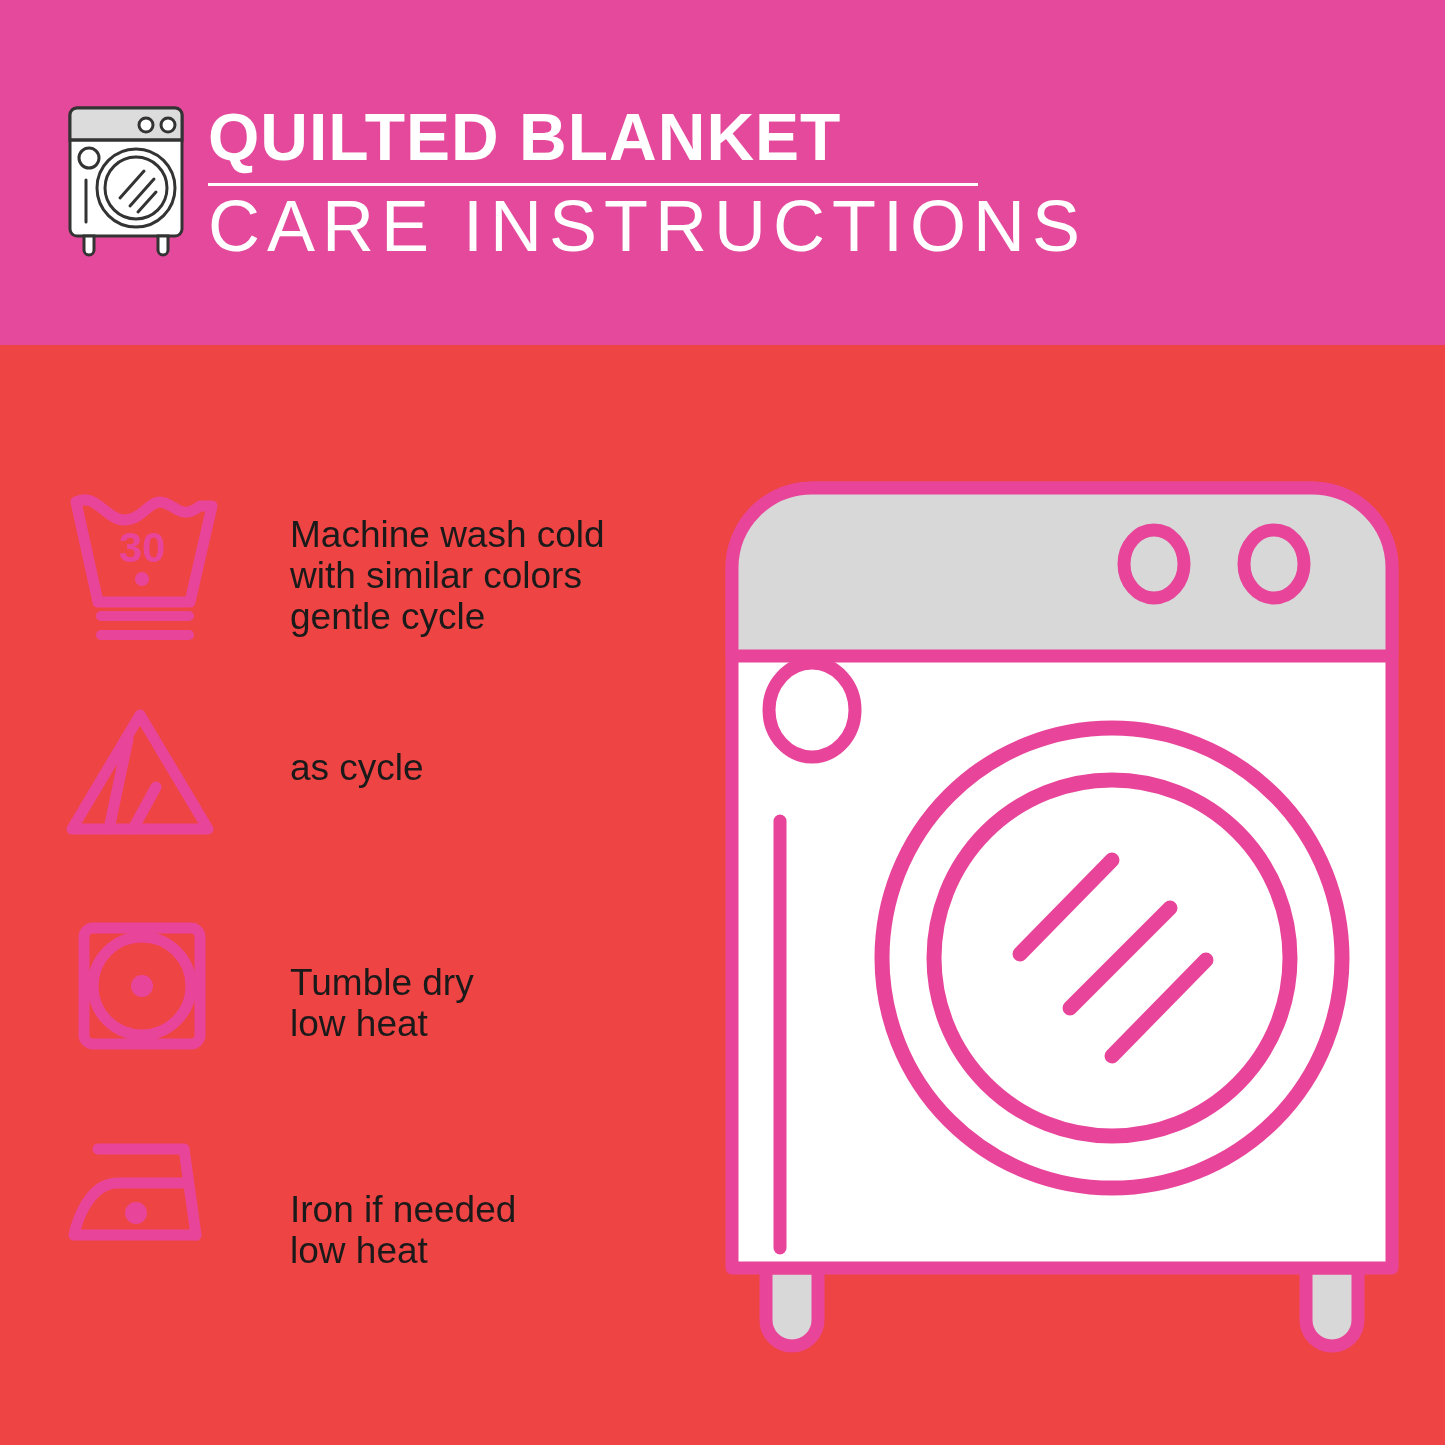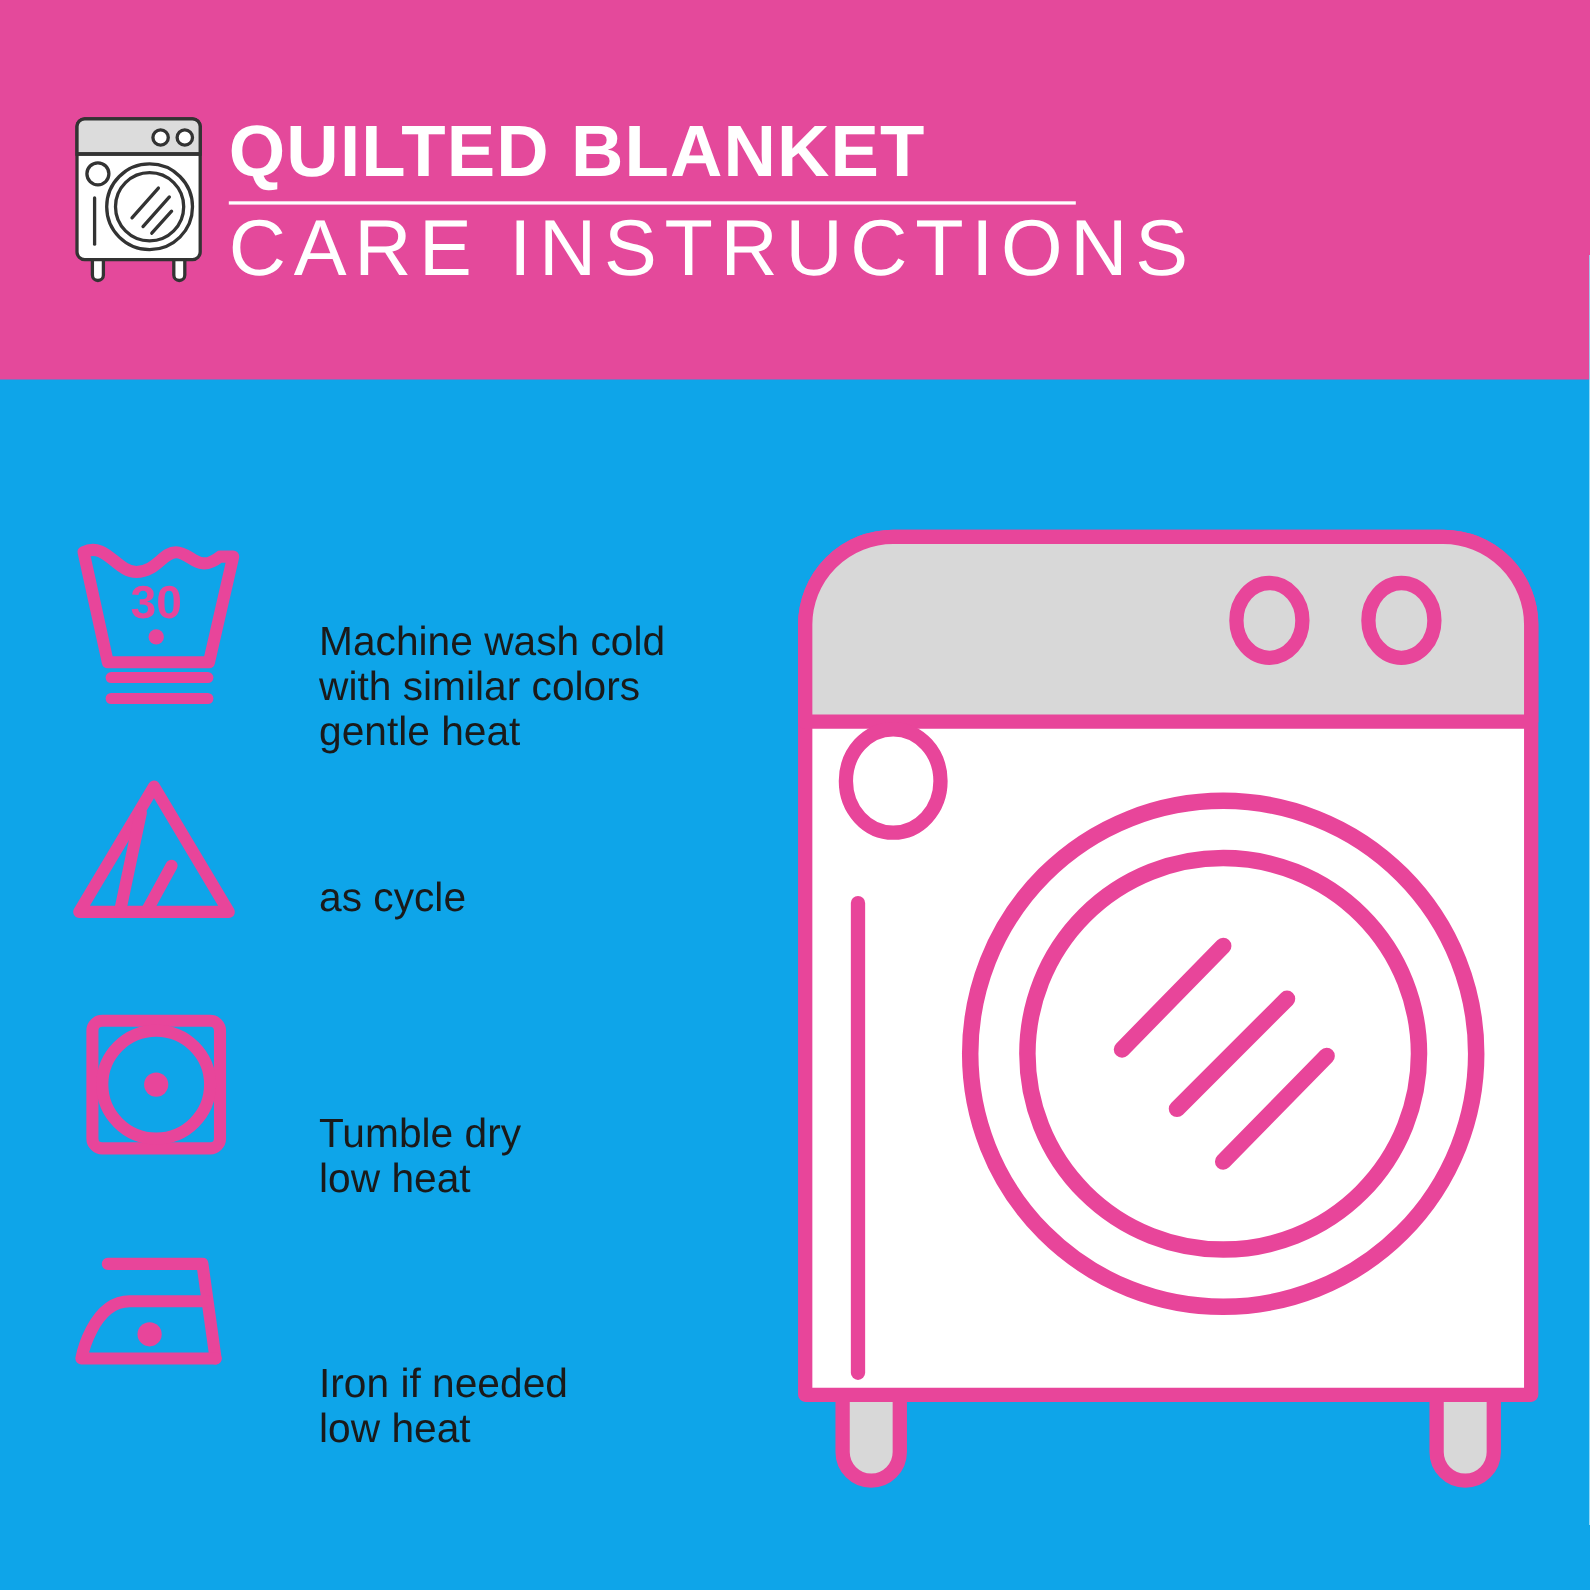--- a/index.html
+++ b/index.html
@@ -7,21 +7,21 @@
     padding: 0;
     background: #ffffff;
   }
   body {
     font-family: "Liberation Sans", sans-serif;
   }
   #page {
     position: relative;
     width: 1445px;
     height: 1445px;
-    background: #0ea5e9;
+    background: #ef4444;
     overflow: hidden;
   }
 
   
   #header-band {
     position: absolute;
     left: 0; top: 0;
     width: 1445px;
     height: 345px;
     background: #e4499b;
@@ -82,21 +82,20 @@
     height: 165px;
   }
   .care-text {
     position: absolute;
     left: 290px;
     color: #1a1a1a;
     font-size: 37px;
     line-height: 41px;
     font-weight: normal;
     letter-spacing: 0px;
-    margin-top: 48px;
   }
   .care-text .ln { display: block; white-space: nowrap; }
 
   
   #machine {
     position: absolute;
     left: 722px;
     top: 478px;
     width: 680px;
     height: 890px;
@@ -159,21 +158,21 @@
 
           <circle cx="80" cy="99" r="7" fill="#e8459a"></circle>
 
           <rect x="34" y="131" width="98" height="10" rx="5" fill="#e8459a"></rect>
           <rect x="34" y="150" width="98" height="10" rx="5" fill="#e8459a"></rect>
         </svg>
       </div>
       <div class="care-text" style="top:34px">
         <span class="ln">Machine wash cold</span>
         <span class="ln">with similar colors</span>
-        <span class="ln">gentle heat</span>
+        <span class="ln">gentle cycle</span>
       </div>
     </div>
 
     <div class="care-row">
       <div class="care-symbol">
         <svg width="170" height="165" viewBox="0 0 170 165" xmlns="http://www.w3.org/2000/svg">
           <g fill="none" stroke="#e8459a" stroke-width="11" stroke-linecap="round" stroke-linejoin="round">
 
             <path d="M78 20 L 146 134 L 10 134 Z"></path>
 

